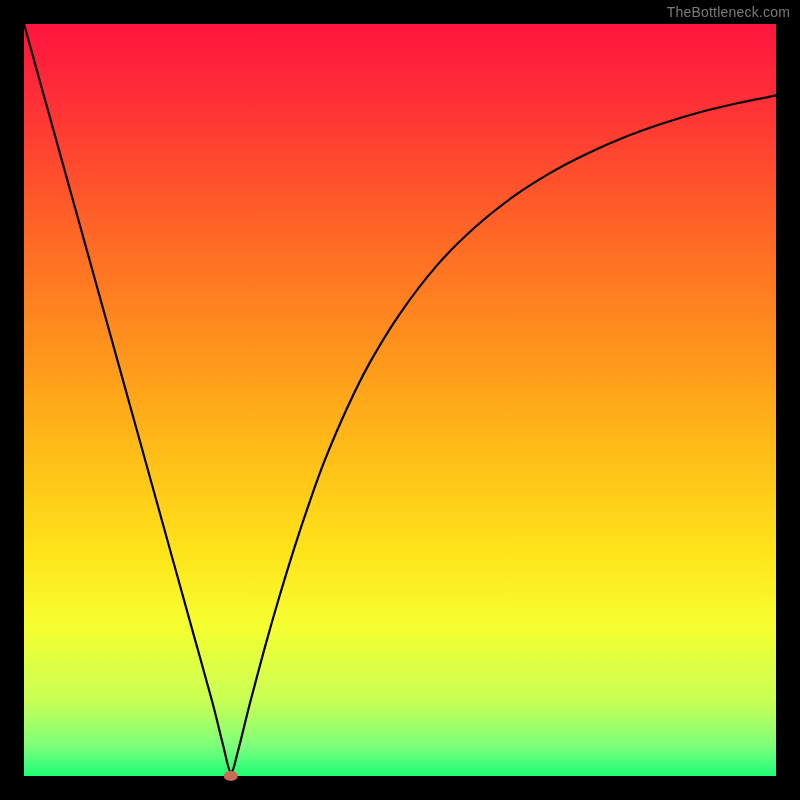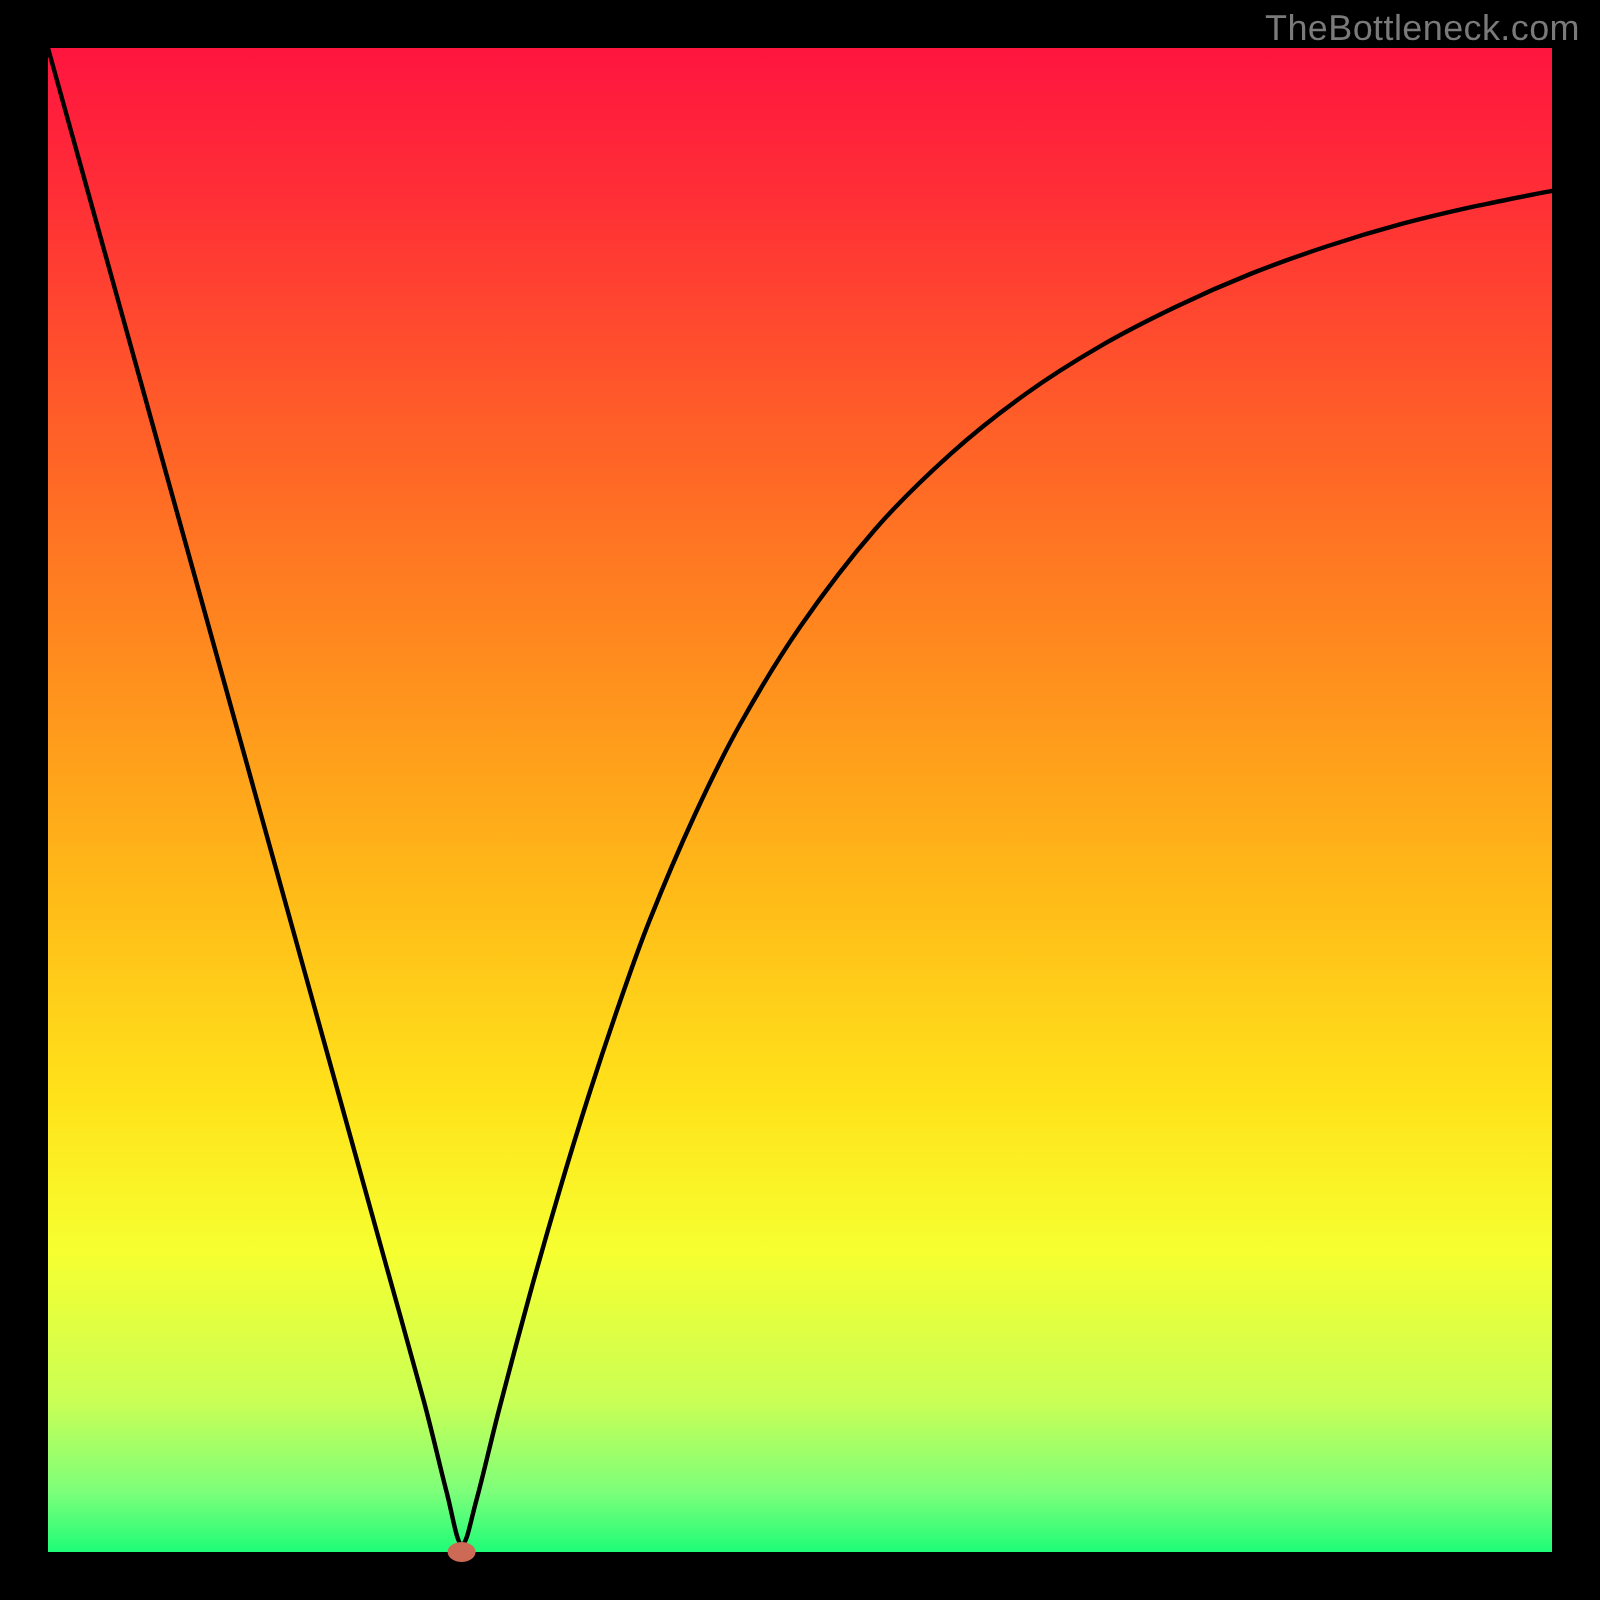--- a/index.html
+++ b/index.html
@@ -15,21 +15,21 @@
     width: 800px;
     height: 800px;
   }
   svg {
     display: block;
   }
   .watermark {
     position: absolute;
     top: 4px;
     right: 10px;
-    font-size: 18px;
+    font-size: 14px;
     color: #7a7a7a;
     font-weight: 400;
     letter-spacing: 0.2px;
   }
 </style>
 </head>
 <body>
 <div class="container">
 
 <svg id="chart-svg" width="800" height="800" viewBox="0 0 800 800">

